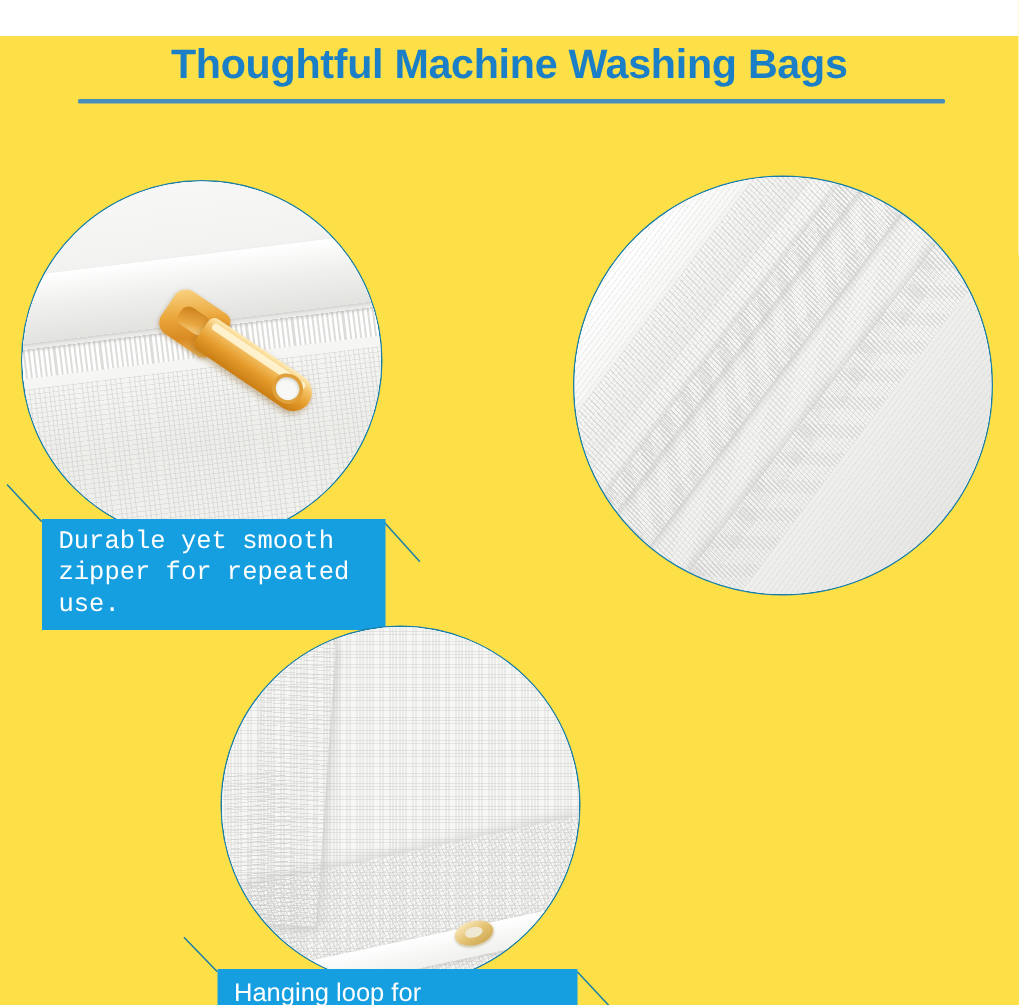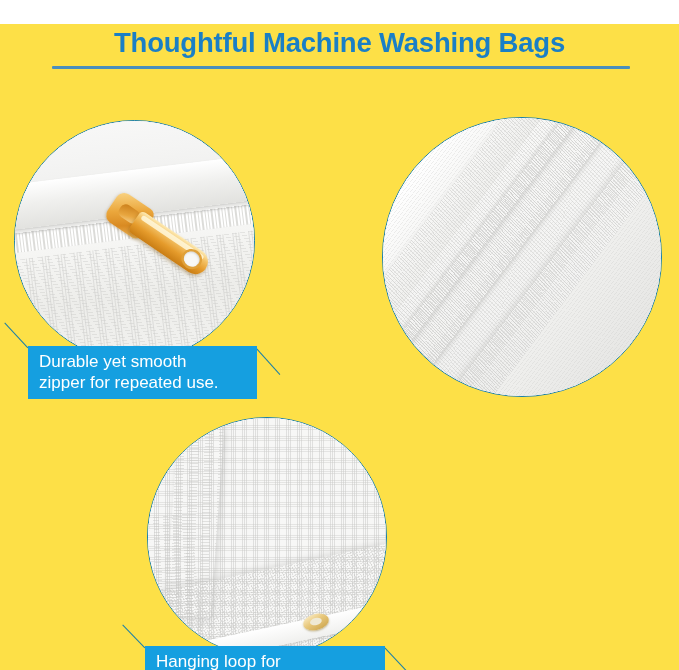--- a/index.html
+++ b/index.html
@@ -255,21 +255,21 @@
   .caption-box {
     position: absolute;
     background: #159fe0;
     color: #ffffff;
     font-size: 17px;
     line-height: 21px;
     padding: 5px 9px 6px 11px;
     box-sizing: border-box;
     white-space: pre-line;
   }
-  #caption-zipper { left: 28px; top: 322px; width: 229px; }
+  #caption-zipper { left: 28px; top: 322px; width: 229px; font-family: Liberation Mono, monospace; }
   #caption-loop   { left: 145px; top: 622px; width: 240px; }
 
   .caption-plain {
     position: absolute;
     color: #2b7fb5;
     font-size: 19px;
     line-height: 25px;
     white-space: pre-line;
   }
   #caption-band { left: 419px; top: 383px; width: 252px; }

